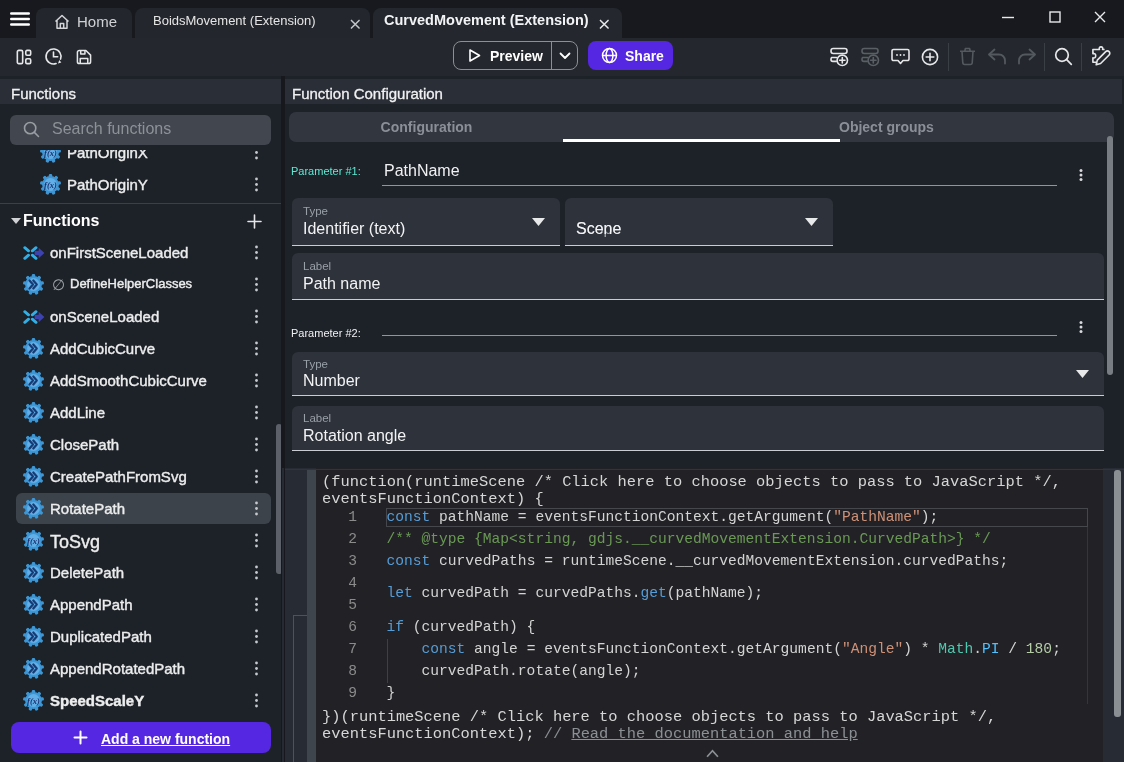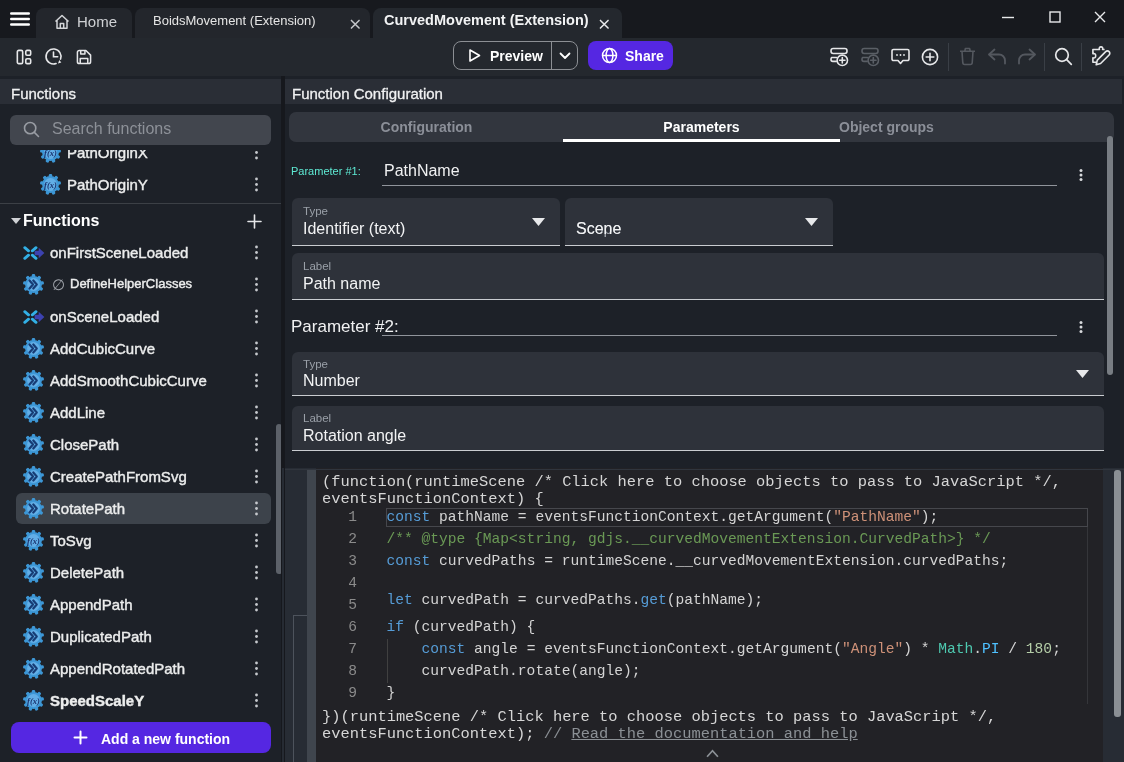--- a/index.html
+++ b/index.html
@@ -572,21 +572,21 @@
             <rect x="8.4" y="0" width="3.2" height="4" rx="1.2" fill="#3d97d6"></rect>
           </g>
           <g transform="rotate(320 10 10)">
             <rect x="8.4" y="0" width="3.2" height="4" rx="1.2" fill="#3d97d6"></rect>
           </g>
     <circle cx="10" cy="10" r="8" fill="#3d97d6"></circle>
     <circle cx="10" cy="10" r="6.1" fill="#62aee6"></circle>
           <text x="10" y="13" font-size="8.2" font-style="italic" font-weight="bold" font-family="Liberation Serif" fill="#1b3470" text-anchor="middle">f(x)</text>
   </svg>
       </div>
-      <div class="abs" style="left:50px;top:381.5px;font-size:15px;font-weight:400;-webkit-text-stroke:0.4px #eceded;color:#eceded;">ToSvg</div>
+      <div class="abs" style="left:50px;top:381.5px;font-size:18px;font-weight:400;-webkit-text-stroke:0.4px #eceded;color:#eceded;">ToSvg</div>
       <svg class="abs" style="left:254px;top:382.5px" width="5" height="15" viewBox="0 0 5 15" fill="#c6c9cd">
         <circle cx="2.5" cy="2" r="1.4"></circle>
         <circle cx="2.5" cy="7.5" r="1.4"></circle>
         <circle cx="2.5" cy="13" r="1.4"></circle>
       </svg>
       <div class="abs" style="left:23px;top:412.0px;">
         <svg width="21" height="21" viewBox="0 0 20 20">
     <g transform="rotate(0 10 10)">
             <rect x="8.4" y="0" width="3.2" height="4" rx="1.2" fill="#3d97d6"></rect>
           </g>
@@ -786,30 +786,29 @@
         <circle cx="2.5" cy="13" r="1.4"></circle>
       </svg>
     </div>
 
   <div class="abs" style="left:276px;top:348px;width:6px;height:150px;background:#5c6169;border-radius:3px;"></div>
 
   <div class="abs" style="left:11px;top:646px;width:260px;height:31px;background:#5527e2;border-radius:8px;"></div>
   <svg class="abs" style="left:73px;top:654px" width="15" height="15" viewBox="0 0 15 15" stroke="#ffffff" stroke-width="2" stroke-linecap="round">
       <path d="M7.5 1.5 V13.5 M1.5 7.5 H13.5"></path>
     </svg>
-  <div class="abs" style="left:101px;top:655px;font-size:14px;font-weight:700;color:#ffffff;white-space:nowrap;">Add a new function</div>
+  <div class="abs" style="left:101px;top:655px;font-size:14px;font-weight:700;color:#ffffff;white-space:nowrap;text-decoration:underline;">Add a new function</div>
 </div>
 
 <div class="abs" style="left:285px;top:76px;width:839px;height:392px;background:#1d2128;">
   <div class="abs" style="left:0;top:3px;width:837px;height:25px;background:#2a2e36;"></div>
   <div class="abs" style="left:7px;top:9px;font-size:15px;font-weight:400;-webkit-text-stroke:0.3px #f0f1f2;color:#f0f1f2;">Function Configuration</div>
 
   <div class="abs" style="left:4px;top:36px;width:825px;height:30px;background:#32363e;border-radius:7px;"></div>
   <div class="abs" style="left:4px;top:36px;width:275px;height:30px;text-align:center;line-height:30px;font-size:14px;font-weight:700;color:#8b8f98;">Configuration</div>
-  <div class="abs" style="left:279px;top:36px;width:275px;height:30px;text-align:center;line-height:30px;font-size:14px;font-weight:700;color:#ffffff;">Parameters</div>
   <div class="abs" style="left:278px;top:63px;width:277px;height:3px;background:#ffffff;"></div>
   <div class="abs" style="left:554px;top:36px;width:275px;height:30px;text-align:left;line-height:30px;font-size:14px;font-weight:700;color:#8b8f98;">Object groups</div>
 
   <div class="abs" style="left:6px;top:89px;font-size:11px;font-weight:400;color:#5eead4;">Parameter #1:</div>
   <div class="abs" style="left:99px;top:86px;font-size:16px;font-weight:400;color:#f0f1f2;">PathName</div>
   <div class="abs" style="left:97px;top:109px;width:675px;height:1px;background:#90949b;"></div>
   <svg class="abs" style="left:794px;top:93px" width="4" height="13" viewBox="0 0 4 13" fill="#d8dadd">
       <circle cx="2" cy="1.6" r="1.5"></circle>
       <circle cx="2" cy="6" r="1.5"></circle>
       <circle cx="2" cy="10.4" r="1.5"></circle>
@@ -828,21 +827,21 @@
     <svg style="position:absolute;right:15px;top:20px" width="13" height="8" viewBox="0 0 13 8" fill="#e8e9eb">
         <path d="M0 0 H13 L6.5 8 Z"></path>
       </svg>
   </div>
 
   <div class="abs" style="left:7px;top:177px;width:812px;height:47px;background:#2e323a;border-radius:6px 6px 0 0;border-bottom:1.5px solid #c9ccd0;">
     <div style="position:absolute;left:11px;top:7px;font-size:11.5px;color:#9aa0a8;">Label</div>
     <div style="position:absolute;left:11px;top:22px;font-size:16px;font-weight:400;color:#f2f3f4;">Path name</div>
   </div>
 
-  <div class="abs" style="left:6px;top:241px;font-size:17px;font-weight:400;color:#f0f1f2;">Parameter #2:</div>
+  <div class="abs" style="left:6px;top:251px;font-size:11px;font-weight:400;color:#f0f1f2;">Parameter #2:</div>
   <div class="abs" style="left:99px;top:238px;font-size:16px;font-weight:400;color:#f0f1f2;margin-top:36px;">Angle</div>
   <div class="abs" style="left:97px;top:259px;width:675px;height:1px;background:#90949b;"></div>
   <svg class="abs" style="left:794px;top:245px" width="4" height="13" viewBox="0 0 4 13" fill="#d8dadd">
       <circle cx="2" cy="1.6" r="1.5"></circle>
       <circle cx="2" cy="6" r="1.5"></circle>
       <circle cx="2" cy="10.4" r="1.5"></circle>
     </svg>
 
   <div class="abs" style="left:7px;top:276px;width:812px;height:44px;background:#2e323a;border-radius:6px 6px 0 0;border-bottom:1.5px solid #c9ccd0;">
     <div style="position:absolute;left:11px;top:6px;font-size:11.5px;color:#9aa0a8;">Type</div>
@@ -881,21 +880,21 @@
     <div id="code" class="abs" style="left:0;top:39px;width:787px;font-size:14.6px;">
         <div style="position:absolute;left:0;top:0.0px;width:41px;height:21px;line-height:21px;text-align:right;color:#8b8b8b;">1</div>
         <div style="position:absolute;left:70.5px;top:0.0px;height:21px;line-height:21px;white-space:pre;"><span style="color:#569cd6">const</span><span style="color:#d4d4d4"> pathName = eventsFunctionContext.getArgument(</span><span style="color:#ce9178">"PathName"</span><span style="color:#d4d4d4">);</span></div>
         <div style="position:absolute;left:0;top:22.0px;width:41px;height:21px;line-height:21px;text-align:right;color:#8b8b8b;">2</div>
         <div style="position:absolute;left:70.5px;top:22.0px;height:21px;line-height:21px;white-space:pre;"><span style="color:#6a9955">/** @type {Map&lt;string, gdjs.__curvedMovementExtension.CurvedPath&gt;} */</span></div>
         <div style="position:absolute;left:0;top:44.0px;width:41px;height:21px;line-height:21px;text-align:right;color:#8b8b8b;">3</div>
         <div style="position:absolute;left:70.5px;top:44.0px;height:21px;line-height:21px;white-space:pre;"><span style="color:#569cd6">const</span><span style="color:#d4d4d4"> curvedPaths = runtimeScene.__curvedMovementExtension.curvedPaths;</span></div>
         <div style="position:absolute;left:0;top:66.0px;width:41px;height:21px;line-height:21px;text-align:right;color:#8b8b8b;">4</div>
         <div style="position:absolute;left:70.5px;top:66.0px;height:21px;line-height:21px;white-space:pre;"></div>
         <div style="position:absolute;left:0;top:88.0px;width:41px;height:21px;line-height:21px;text-align:right;color:#8b8b8b;">5</div>
-        <div style="position:absolute;left:70.5px;top:83px;height:21px;line-height:21px;white-space:pre;"><span style="color:#569cd6">let</span><span style="color:#d4d4d4"> curvedPath = curvedPaths.</span><span style="color:#569cd6">get</span><span style="color:#d4d4d4">(pathName);</span></div>
+        <div style="position:absolute;left:70.5px;top:76px;height:21px;line-height:21px;white-space:pre;"><span style="color:#569cd6">let</span><span style="color:#d4d4d4"> curvedPath = curvedPaths.</span><span style="color:#569cd6">get</span><span style="color:#d4d4d4">(pathName);</span></div>
         <div style="position:absolute;left:0;top:110.0px;width:41px;height:21px;line-height:21px;text-align:right;color:#8b8b8b;">6</div>
         <div style="position:absolute;left:70.5px;top:110.0px;height:21px;line-height:21px;white-space:pre;"><span style="color:#569cd6">if</span><span style="color:#d4d4d4"> (curvedPath) {</span></div>
         <div style="position:absolute;left:0;top:132.0px;width:41px;height:21px;line-height:21px;text-align:right;color:#8b8b8b;">7</div>
         <div style="position:absolute;left:70.5px;top:132.0px;height:21px;line-height:21px;white-space:pre;"><span style="color:#d4d4d4">    </span><span style="color:#569cd6">const</span><span style="color:#d4d4d4"> angle = eventsFunctionContext.getArgument(</span><span style="color:#ce9178">"Angle"</span><span style="color:#d4d4d4">) * </span><span style="color:#4ec9b0">Math</span><span style="color:#d4d4d4">.</span><span style="color:#4fc1ff">PI</span><span style="color:#d4d4d4"> / </span><span style="color:#b5cea8">180</span><span style="color:#d4d4d4">;</span></div>
         <div style="position:absolute;left:0;top:154.0px;width:41px;height:21px;line-height:21px;text-align:right;color:#8b8b8b;">8</div>
         <div style="position:absolute;left:70.5px;top:154.0px;height:21px;line-height:21px;white-space:pre;"><span style="color:#d4d4d4">    curvedPath.rotate(angle);</span></div>
         <div style="position:absolute;left:0;top:176.0px;width:41px;height:21px;line-height:21px;text-align:right;color:#8b8b8b;">9</div>
         <div style="position:absolute;left:70.5px;top:176.0px;height:21px;line-height:21px;white-space:pre;"><span style="color:#d4d4d4">}</span></div>
       </div>
 

